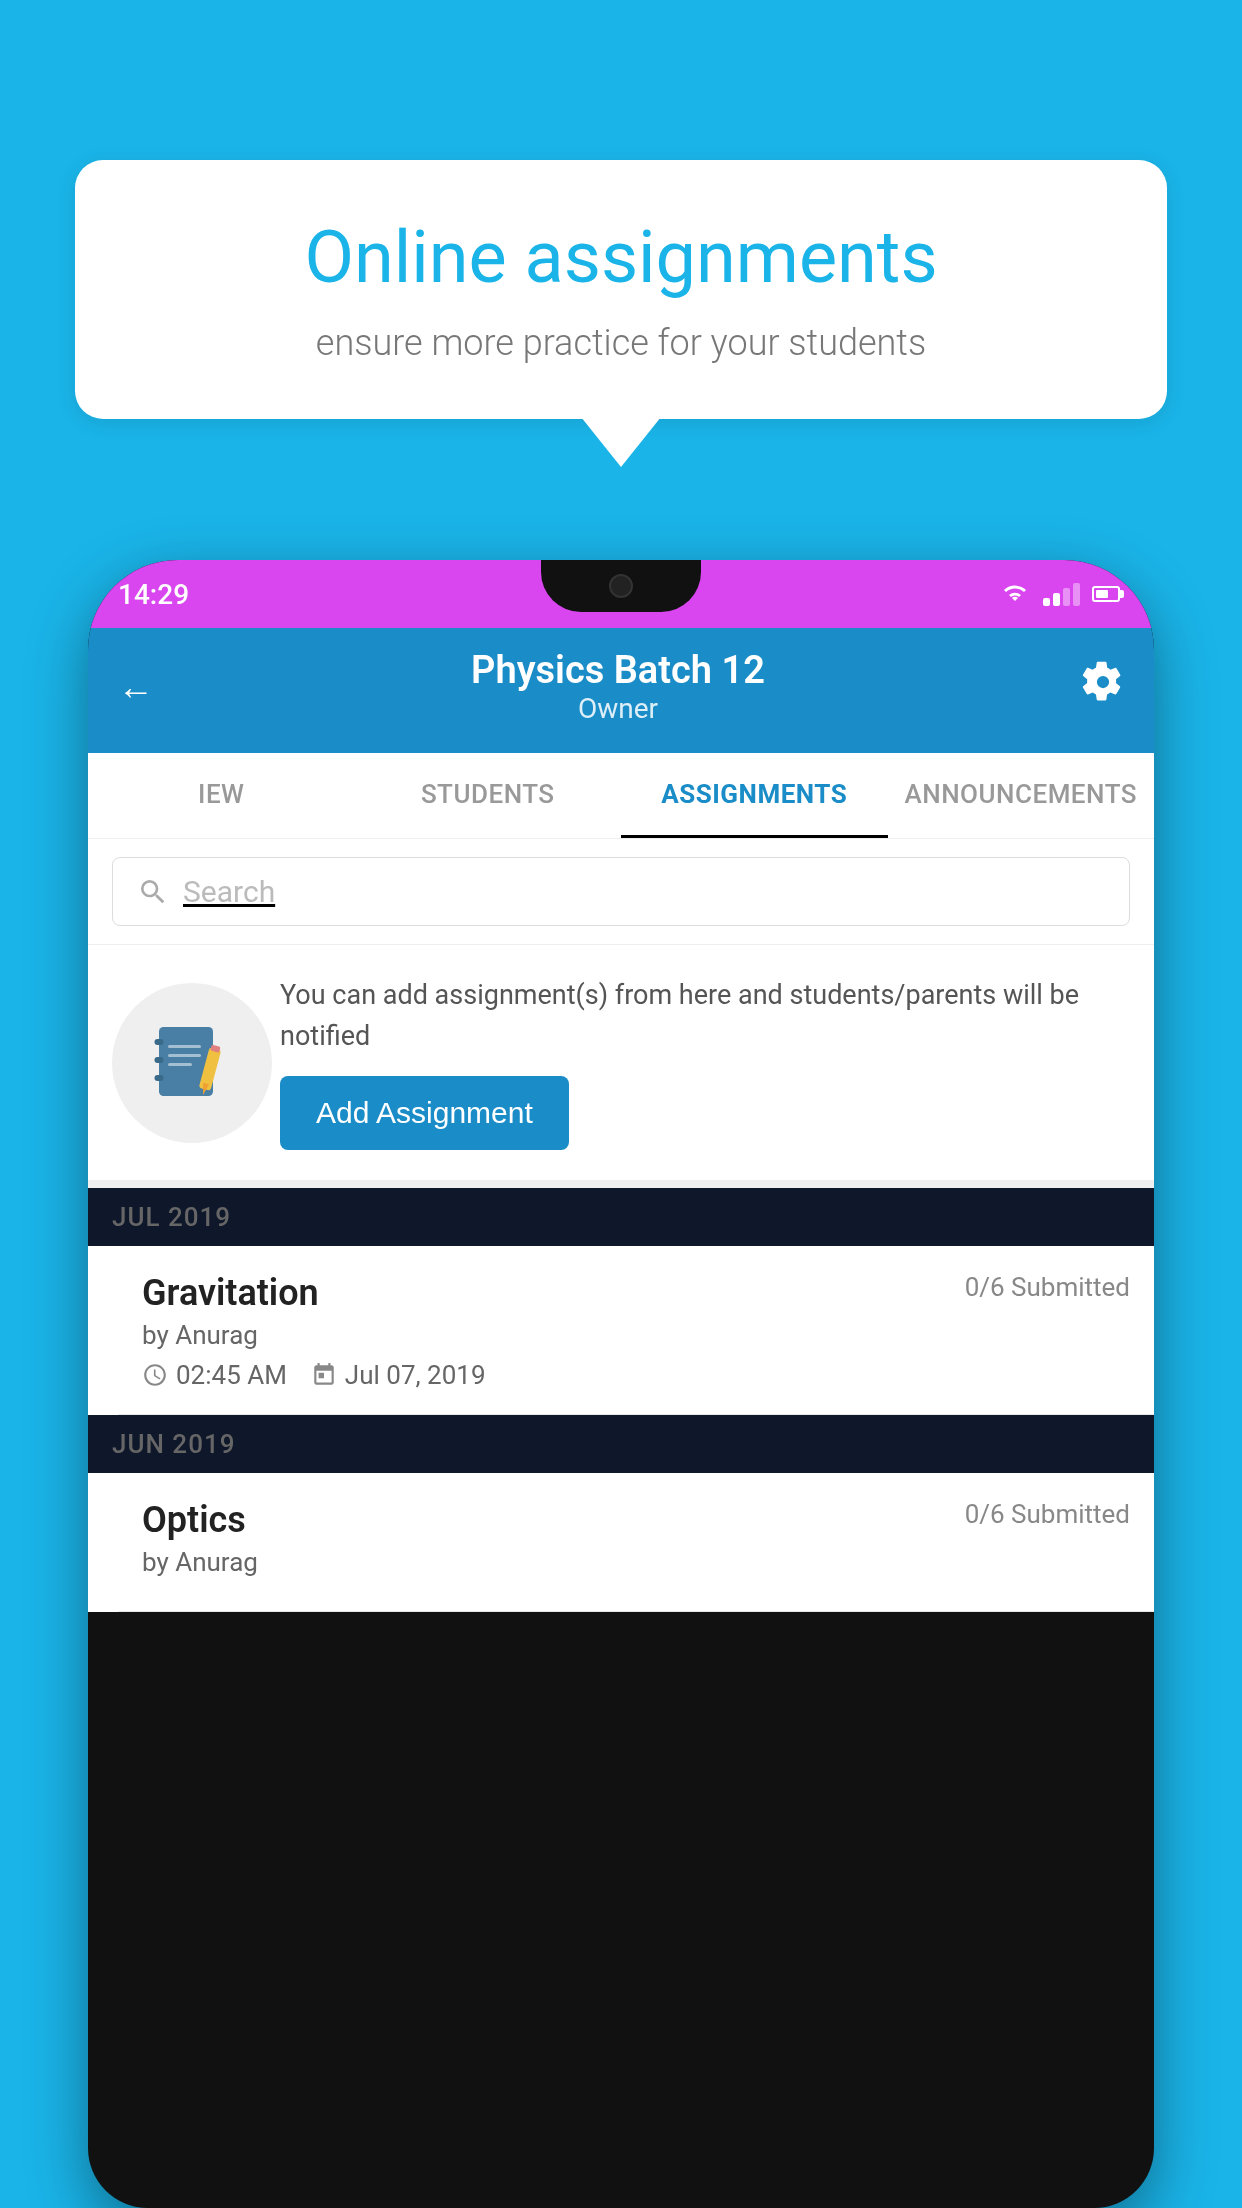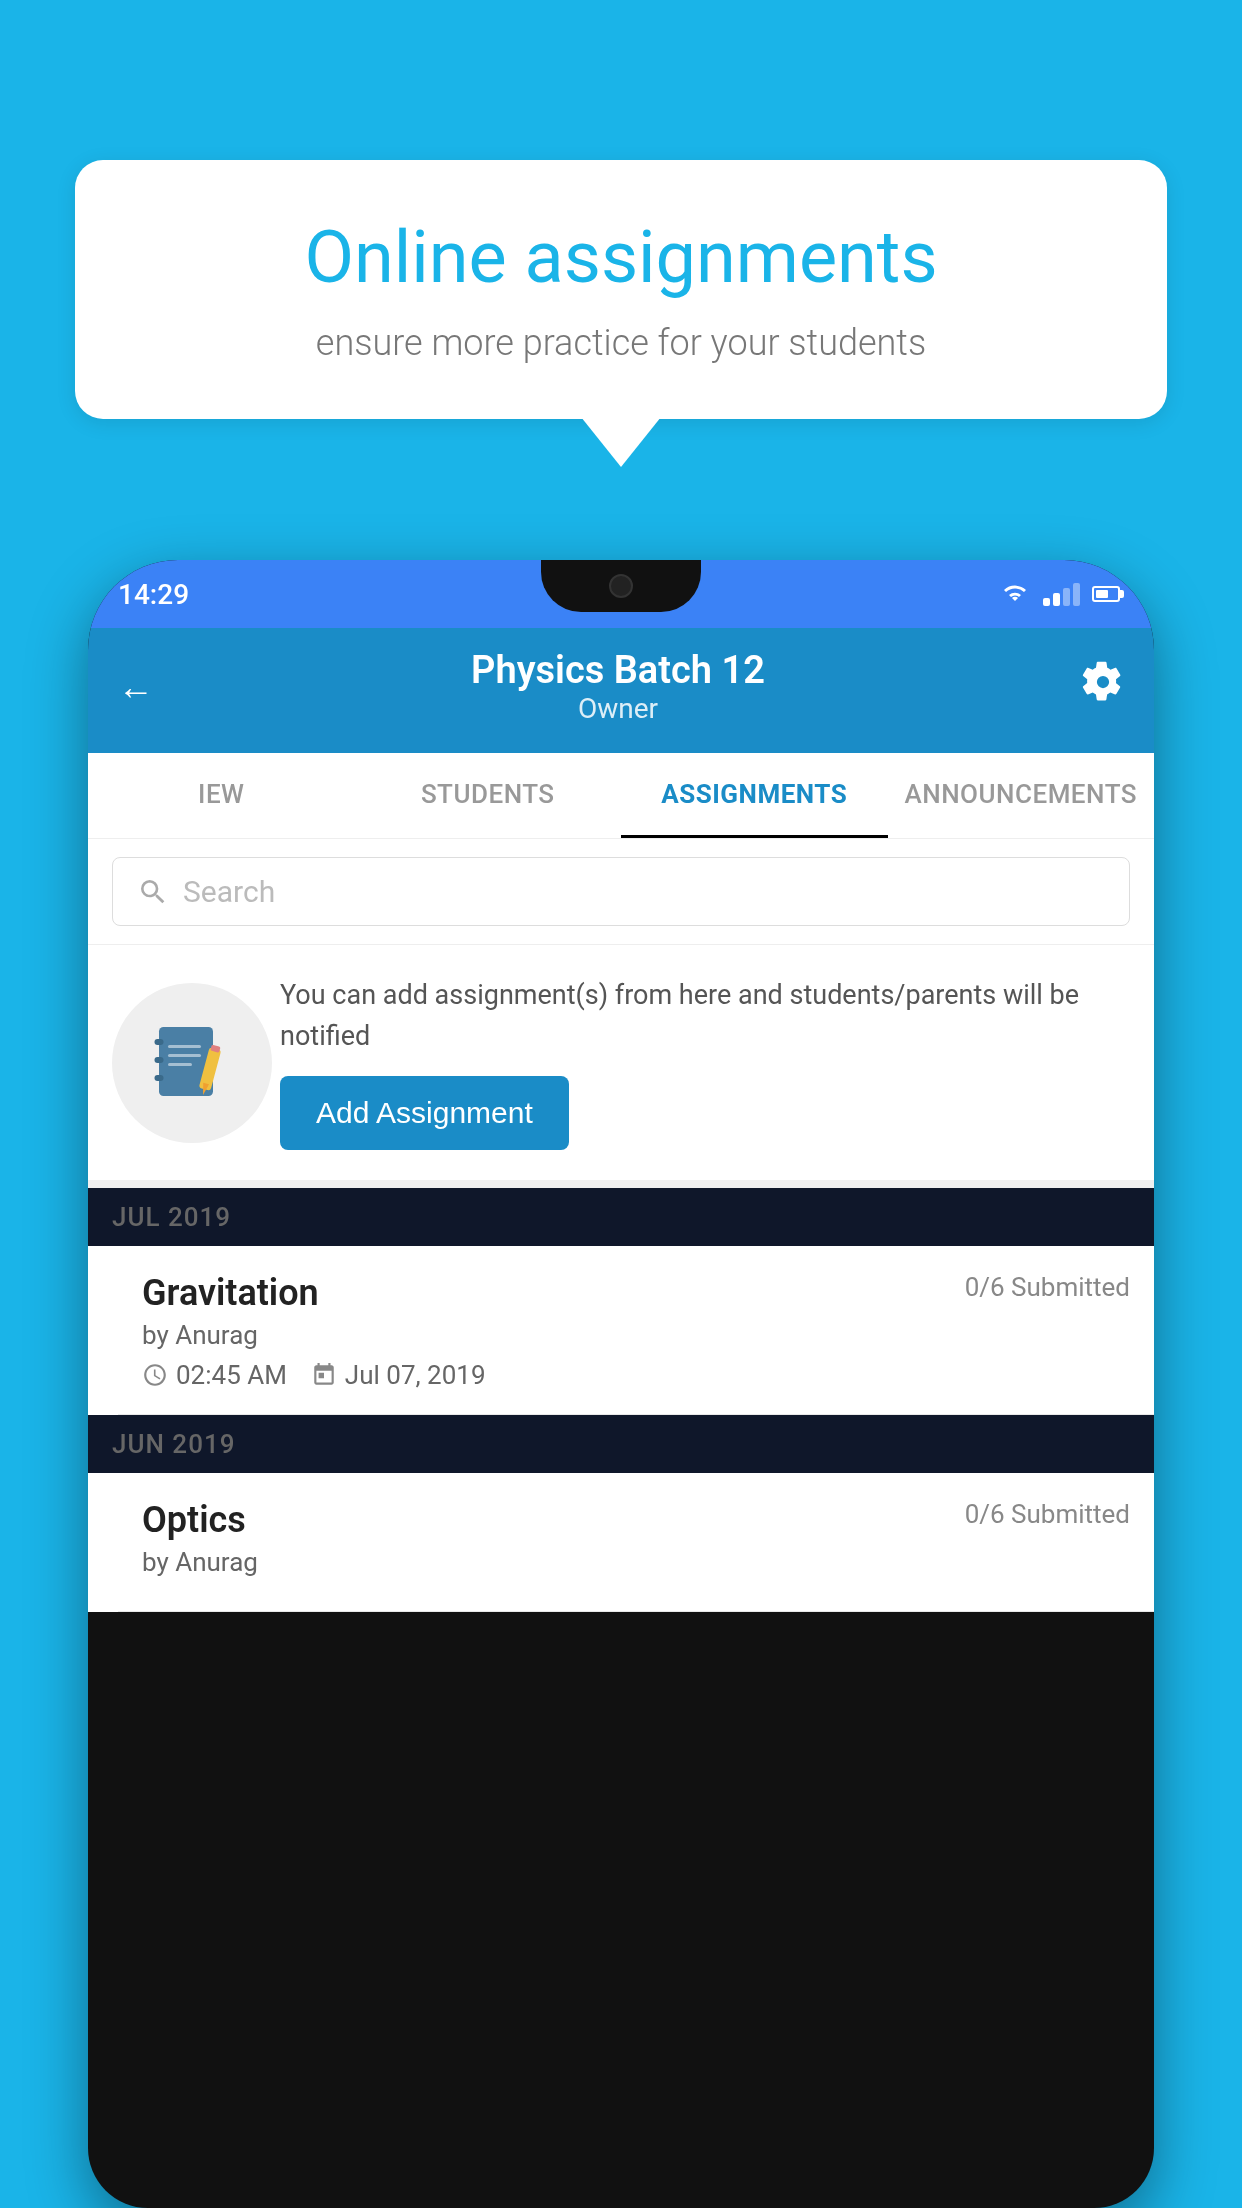--- a/index.html
+++ b/index.html
@@ -58,21 +58,21 @@
       right: 88px;
       bottom: 0px;
       background: #111;
       border-radius: 90px 90px 60px 60px;
       overflow: hidden;
       box-shadow: 0 20px 60px rgba(0,0,0,0.4);
     }
 
     
     .phone-status-bar {
-      background: #3b82f6;
+      background: #d946ef;
       height: 68px;
       display: flex;
       align-items: center;
       justify-content: space-between;
       padding: 0 30px;
       position: relative;
     }
     .status-time {
       color: white;
       font-size: 28px;
@@ -165,20 +165,21 @@
       background: white;
       flex: 1;
       overflow: hidden;
     }
 
     
     .search-container {
       background: white;
       padding: 18px 24px;
       border-bottom: 1px solid #eee;
+      text-decoration: underline;
     }
     .search-bar {
       background: white;
       border: 1.5px solid #ddd;
       border-radius: 8px;
       display: flex;
       align-items: center;
       padding: 16px 24px;
       gap: 14px;
     }

